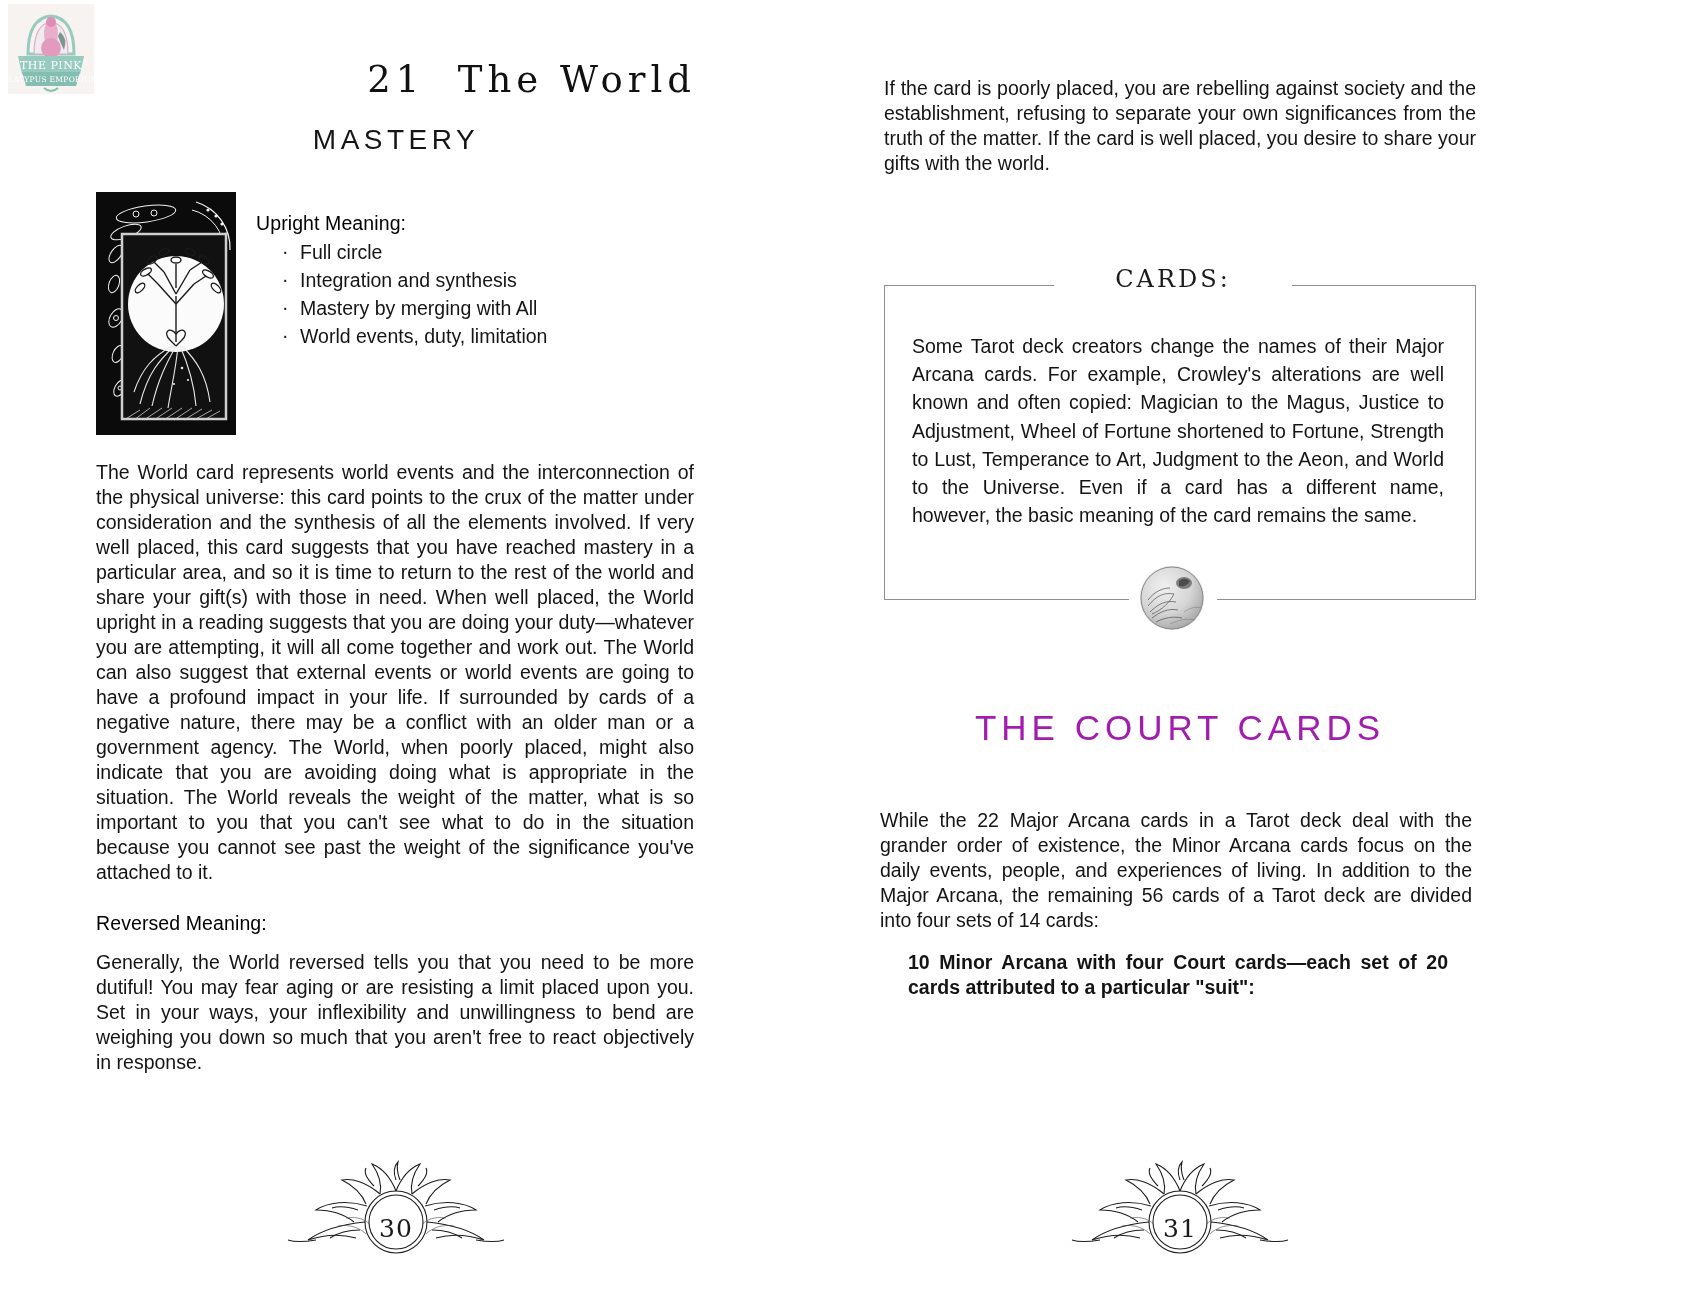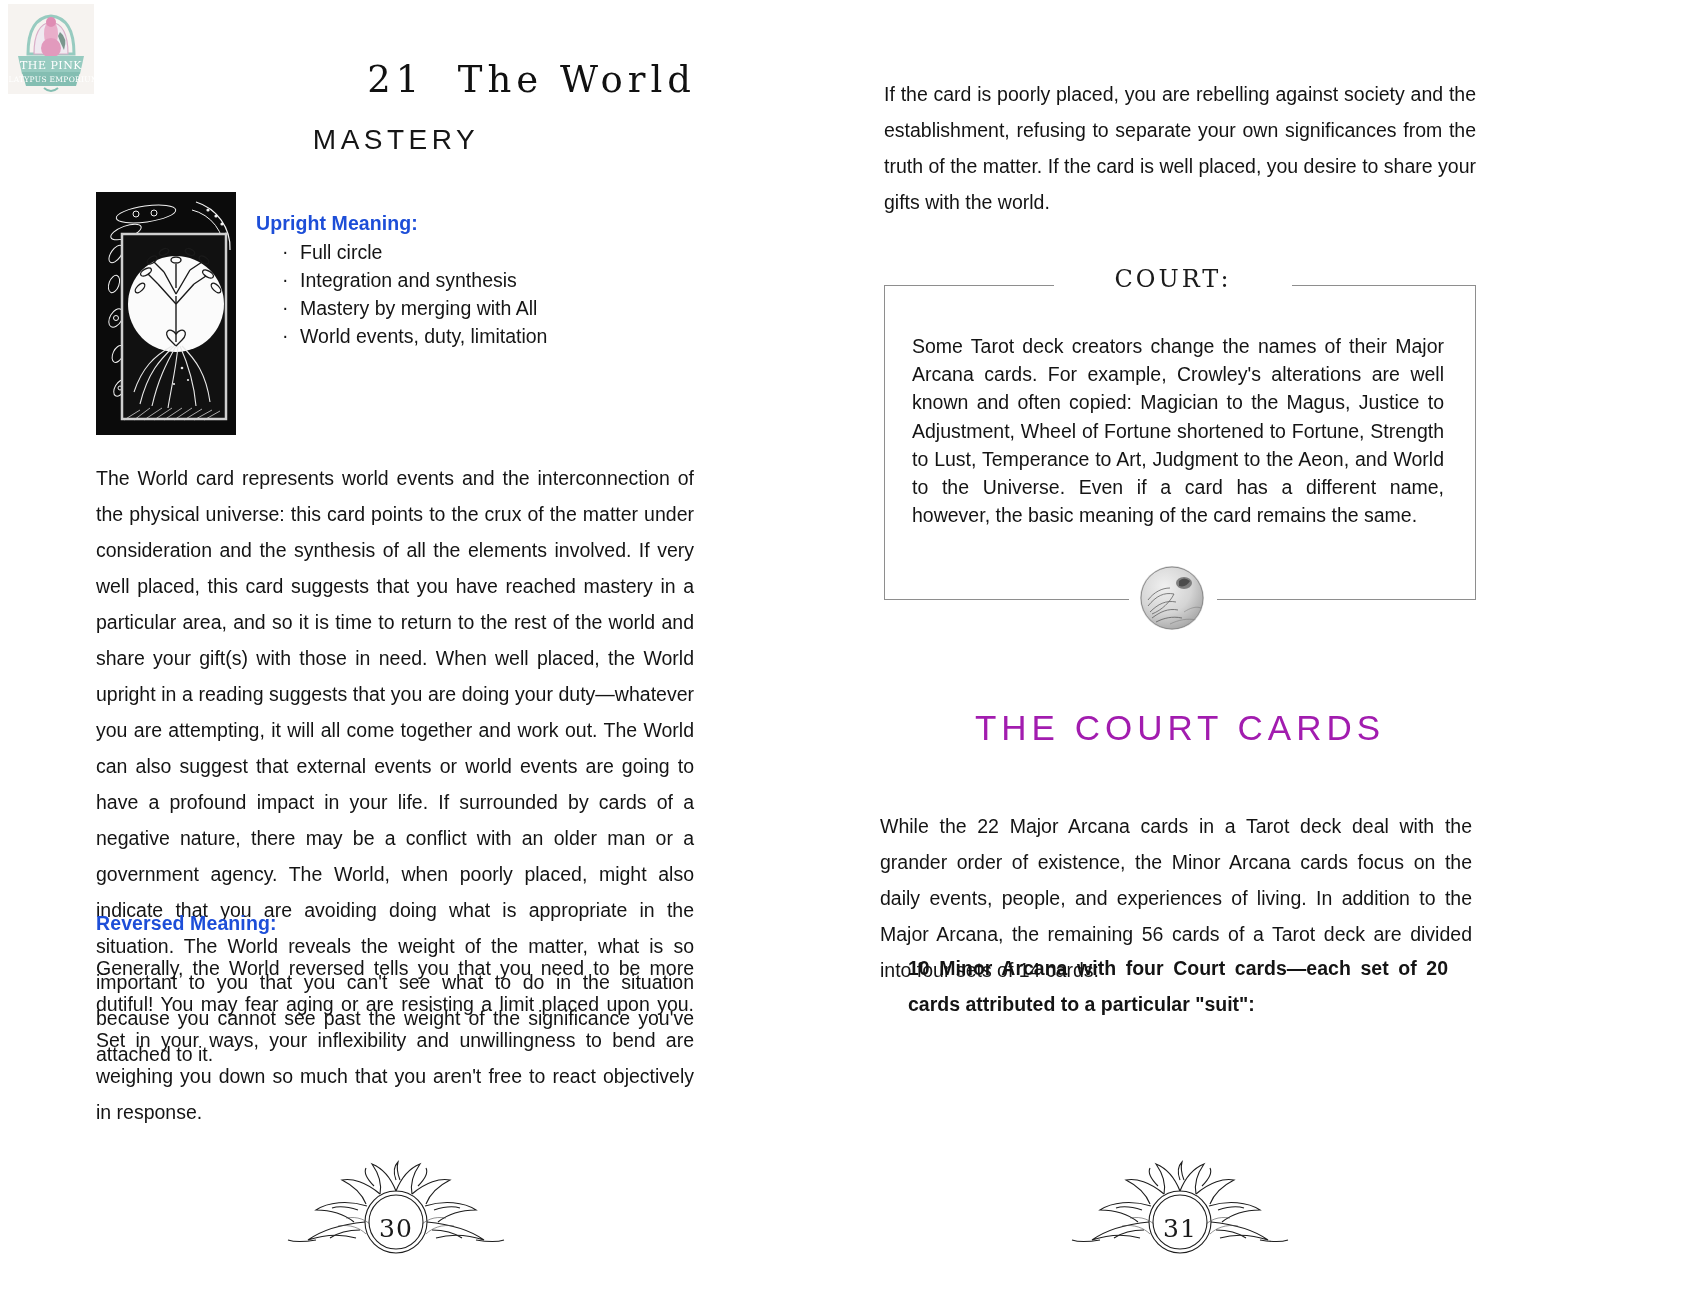--- a/index.html
+++ b/index.html
@@ -68,23 +68,22 @@
     top: 192px;
     width: 140px;
     height: 243px;
     background: #0c0c0c;
     overflow: hidden;
   }
 
   .meaning-head {
     position: absolute;
     font-size: 19.5px;
-    color: #1d4ed8;
+    color: #000000;
     letter-spacing: .1px;
-    font-weight: bold;
   }
 
   .bullets {
     position: absolute;
     left: 278px;
     top: 238px;
     width: 420px;
     list-style: none;
   }
   .bullets li {
@@ -98,21 +97,21 @@
     content: "·";
     position: absolute;
     left: 4px;
     top: -1px;
     font-size: 19.5px;
   }
 
   .body-para {
     position: absolute;
     font-size: 19.5px;
-    line-height: 36px;
+    line-height: 25px;
     text-align: justify;
     text-justify: inter-word;
     color: #141414;
     hyphens: none;
   }
 
   
   .note-box {
     position: absolute;
     left: 884px;
@@ -349,21 +348,21 @@
 
   <div class="page">
     <div class="body-para" style="left:40px; top:76px; width:592px;">If the card is poorly placed, you are rebelling against society and the establishment, refusing to separate your own significances from the truth of the matter. If the card is well placed, you desire to share your gifts with the world.</div>
   </div>
 
 </div>
 
 <div class="note-box"></div>
 <div class="gap-top"></div>
 <div class="gap-bottom"></div>
-<div class="note-label">COURT:</div>
+<div class="note-label">CARDS:</div>
 <div class="note-text">Some Tarot deck creators change the names of their Major Arcana cards. For example, Crowley's alterations are well known and often copied: Magician to the Magus, Justice to Adjustment, Wheel of Fortune shortened to Fortune, Strength to Lust, Temperance to Art, Judgment to the Aeon, and World to the Universe. Even if a card has a different name, however, the basic meaning of the card remains the same.</div>
 
 <div class="globe">
   <svg viewBox="0 0 64 64" width="64" height="64">
     <defs>
       <radialGradient id="sph" cx="38%" cy="32%" r="72%">
         <stop offset="0%" stop-color="#f0f0f0"></stop>
         <stop offset="60%" stop-color="#d5d5d5"></stop>
         <stop offset="100%" stop-color="#a8a8a8"></stop>
       </radialGradient>

